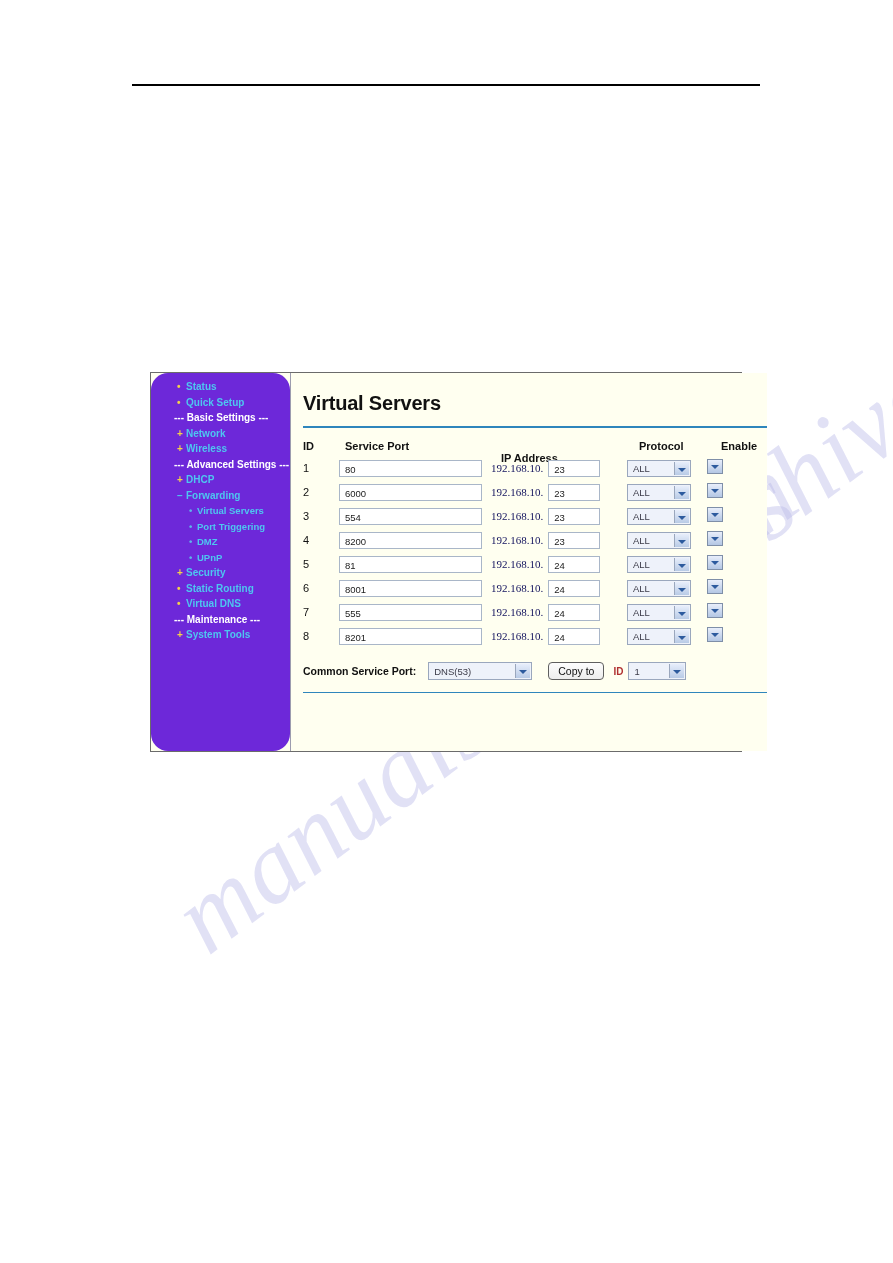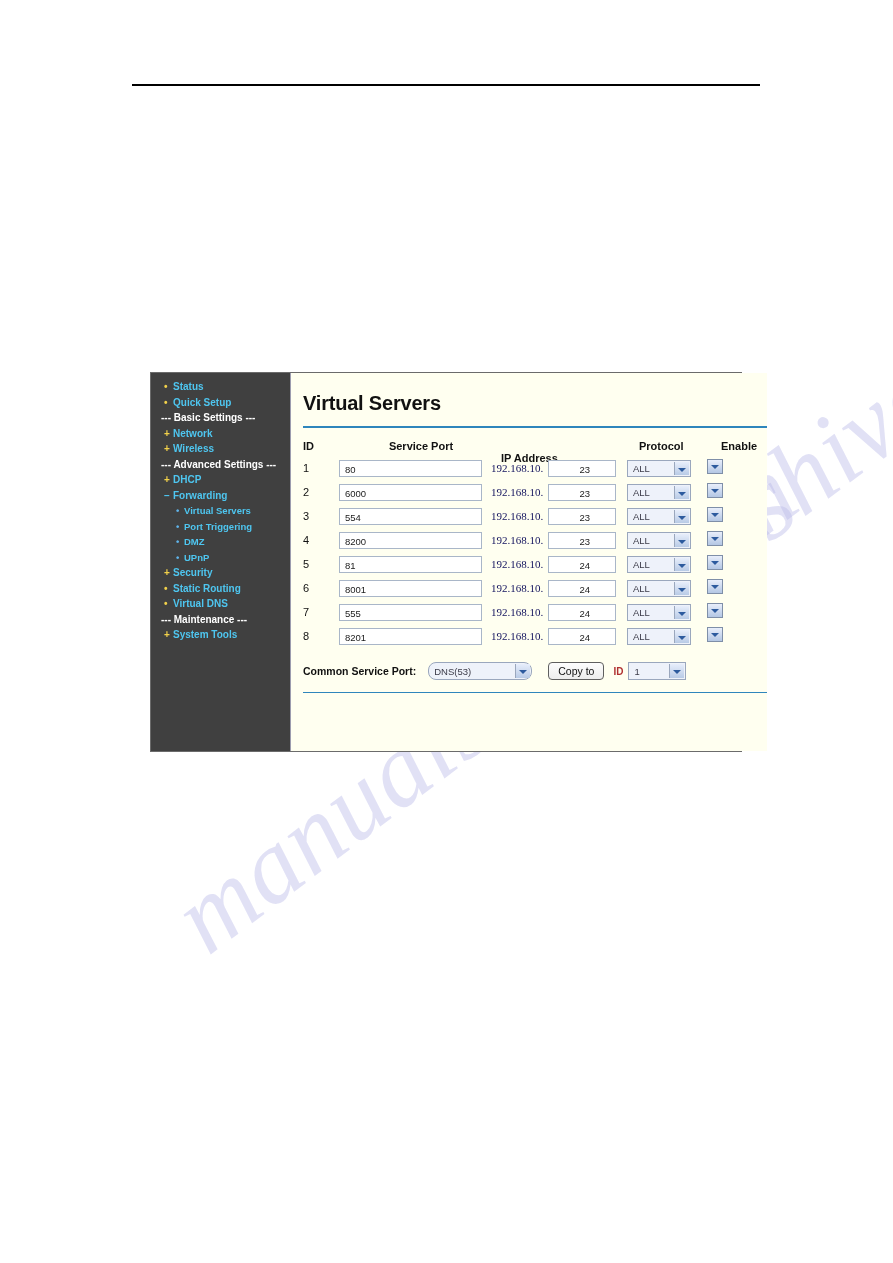--- a/index.html
+++ b/index.html
@@ -109,24 +109,25 @@
     line-height: 11px;
     margin-top: 1px;
   }
   .brand-model-no {
     color: #1d1d28;
     font-size: 9.5px;
     line-height: 11px;
   }
 
   .menu {
-    background: #404040;
+    background: #6d28d9;
     flex: 1 1 auto;
-    padding: 6px 0 0 4px;
+    padding: 6px 0 0 17px;
     overflow: hidden;
+    border-radius: 17px;
   }
   .menu-row {
     font-size: 10px;
     line-height: 15.5px;
     color: #4ec6f0;
     padding-left: 9px;
     white-space: nowrap;
     font-weight: bold;
   }
   .menu-row .bullet {
@@ -187,21 +188,21 @@
     color: #111111;
   }
   .vs-row { height: 24px; }
 
   .c-id     { width: 36px; flex: 0 0 36px; font-size: 11px; color: #111; }
   .c-port   { width: 152px; flex: 0 0 152px; }
   .c-ip     { width: 136px; flex: 0 0 136px; display: flex; align-items: center; }
   .c-proto  { width: 80px; flex: 0 0 80px; }
   .c-enable { width: 46px; flex: 0 0 46px; }
 
-  .vs-head .c-port   { padding-left: 6px; text-align: center; }
+  .vs-head .c-port   { padding-left: 6px; }
   .vs-head .c-ip     { padding-left: 4px; margin-top: 23px; }
   .vs-head .c-proto  { padding-left: 2px; }
   .vs-head .c-enable { padding-left: 2px; }
 
   .txt-input {
     display: block;
     height: 17px;
     border: 1px solid #a9b6c8;
     background: #ffffff;
     font-size: 9.5px;
@@ -213,21 +214,21 @@
     outline: none;
   }
   .port-input { width: 143px; }
   .ip-prefix {
     font-size: 11px;
     color: #13135e;
     margin-right: 5px;
     white-space: nowrap;
     font-family: Liberation Serif, serif;
   }
-  .ip-input { width: 68px; text-align: center; }
+  .ip-input { width: 52px; }
 
   .sel {
     position: relative;
     display: inline-block;
     height: 17px;
     border: 1px solid #9aa7bd;
     background: #eef2fa;
     box-sizing: border-box;
     font-size: 9.5px;
     color: #3b3b48;
@@ -290,21 +291,21 @@
     margin-top: 13px;
     height: 20px;
   }
   .csp-label {
     font-size: 10.5px;
     font-weight: bold;
     color: #111111;
     margin-right: 12px;
     white-space: nowrap;
   }
-  .csp-sel { width: 104px; height: 18px; line-height: 17px; border-radius: 8px; }
+  .csp-sel { width: 104px; height: 18px; line-height: 17px; }
   .btn {
     font-family: "Liberation Sans", sans-serif;
     font-size: 10.5px;
     color: #101010;
     background: linear-gradient(to bottom, #fdfdfd 0%, #ededed 100%);
     border: 1px solid #5f5f5f;
     border-radius: 4px;
     height: 18px;
     line-height: 16px;
     padding: 0 9px;

